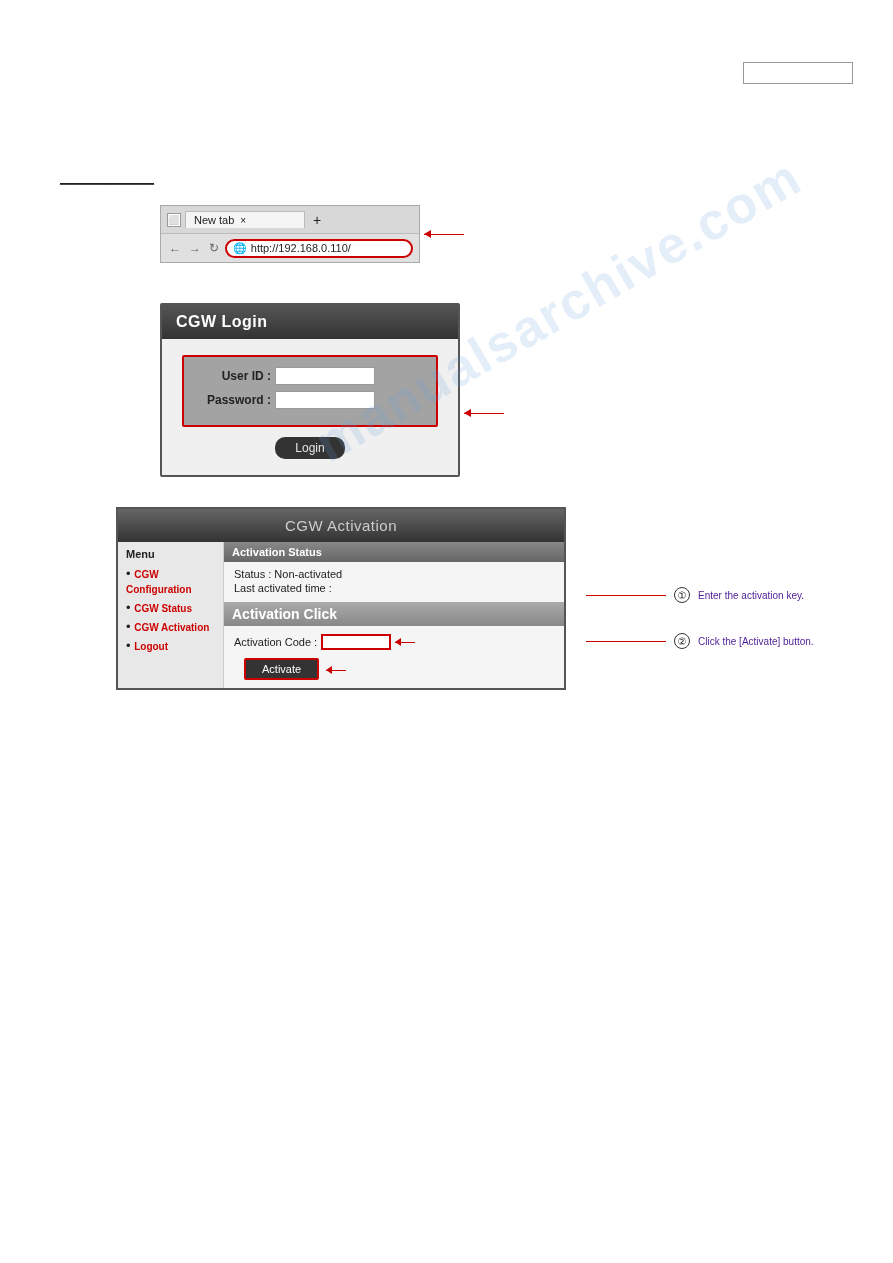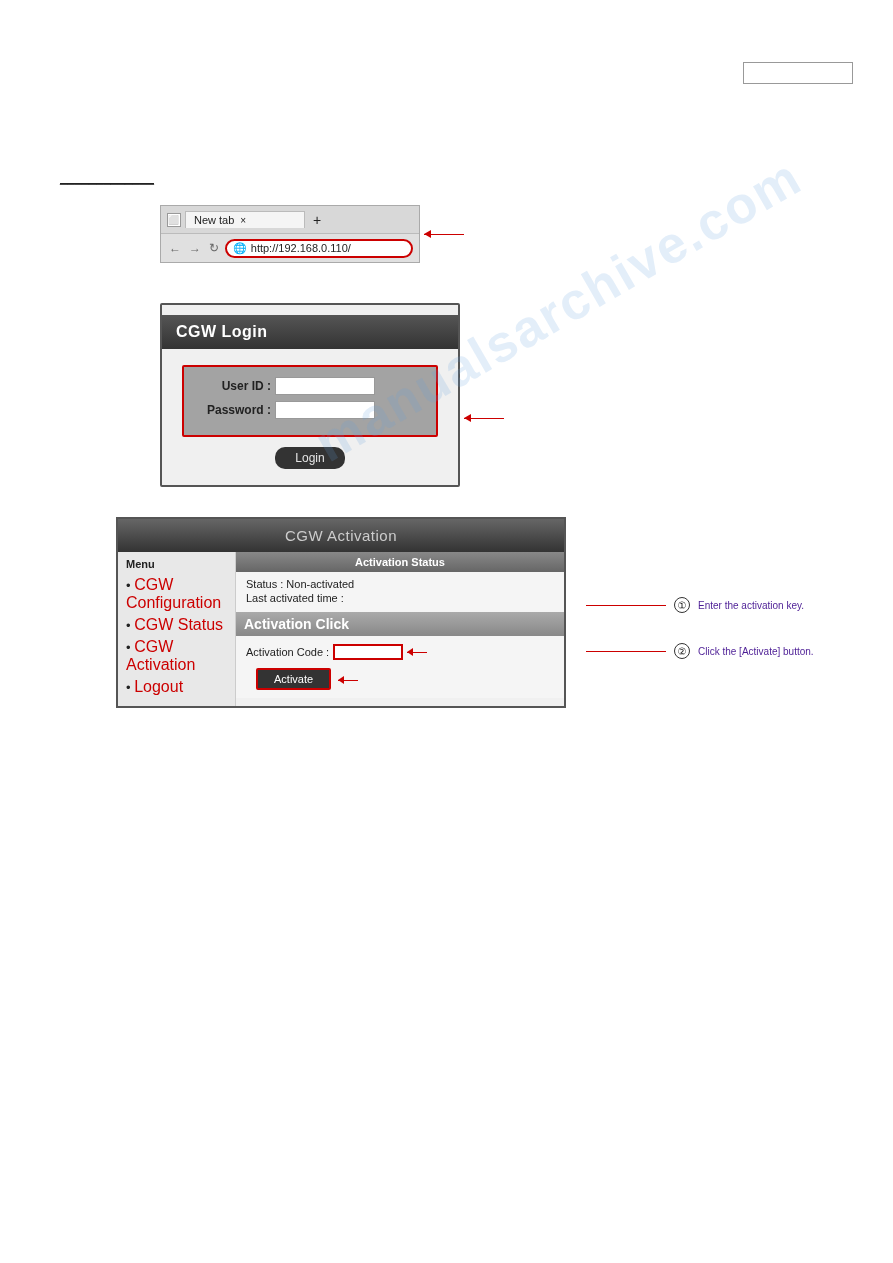--- a/index.html
+++ b/index.html
@@ -158,21 +158,20 @@
       border-radius: 2px;
     }
 
     .login-title-bar {
       background: linear-gradient(to bottom, #555, #333);
       color: #fff;
       font-size: 16px;
       font-weight: bold;
       padding: 8px 14px;
       letter-spacing: 0.5px;
-      margin-top: 10px;
     }
 
     .login-form {
       padding: 16px 20px;
     }
 
     .login-fields {
       border: 2px solid #cc0000;
       border-radius: 2px;
       padding: 10px 12px;
@@ -232,21 +231,21 @@
       padding: 8px;
       letter-spacing: 0.5px;
     }
 
     .activation-body {
       display: flex;
       padding: 0;
     }
 
     .activation-sidebar {
-      width: 118px;
+      width: 106px;
       background: #e8e8e8;
       border-right: 1px solid #ccc;
       padding: 6px 8px;
     }
 
     .sidebar-title {
       font-size: 11px;
       font-weight: bold;
       margin-bottom: 6px;
     }
@@ -260,35 +259,35 @@
     }
 
     .sidebar-links li::before {
       content: '• ';
       color: #222;
     }
 
     .sidebar-links a {
       color: #cc0000;
       text-decoration: none;
-      font-size: 16px;
+      font-size: 10px;
+      font-weight: bold;
     }
 
     .activation-main {
       flex: 1;
       padding: 0;
     }
 
     .activation-status-bar {
       background: linear-gradient(to bottom, #888, #666);
       color: #fff;
       font-size: 11px;
       font-weight: bold;
       padding: 4px 8px;
-      text-align: center;
     }
 
     .activation-status-content {
       padding: 6px 10px;
       font-size: 11px;
       background: #f5f5f5;
     }
 
     .status-row {
       margin-bottom: 2px;

